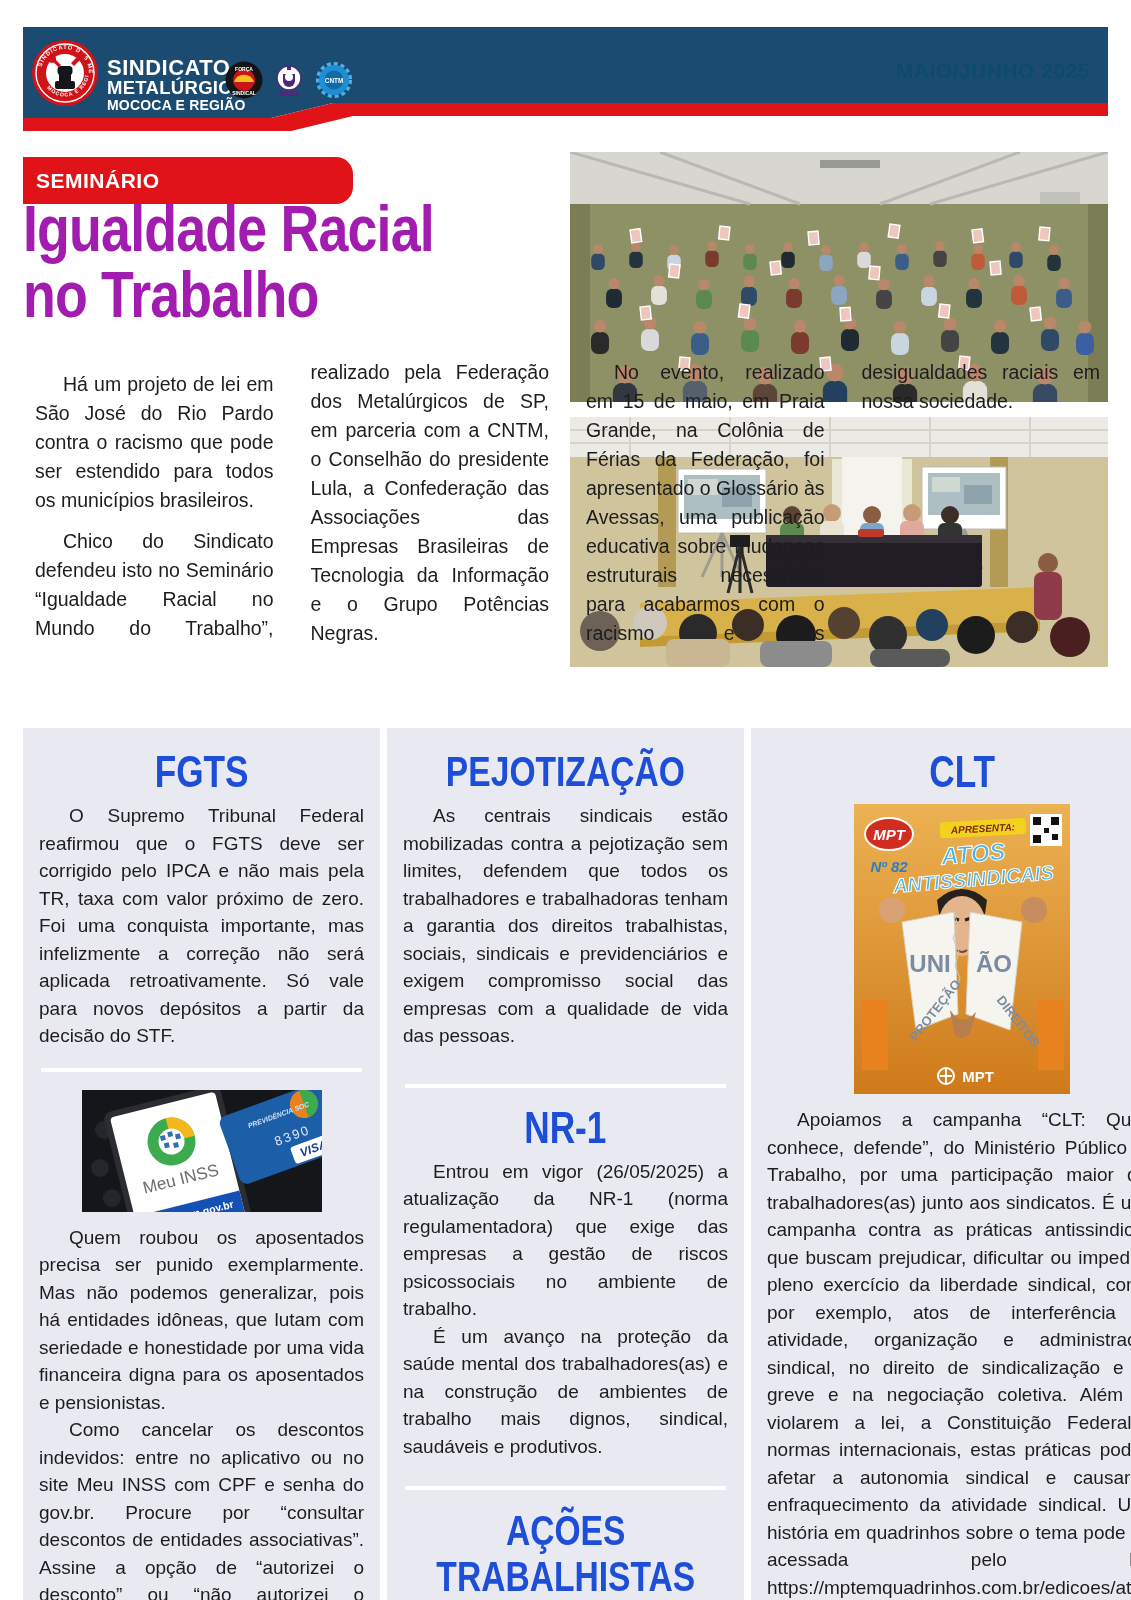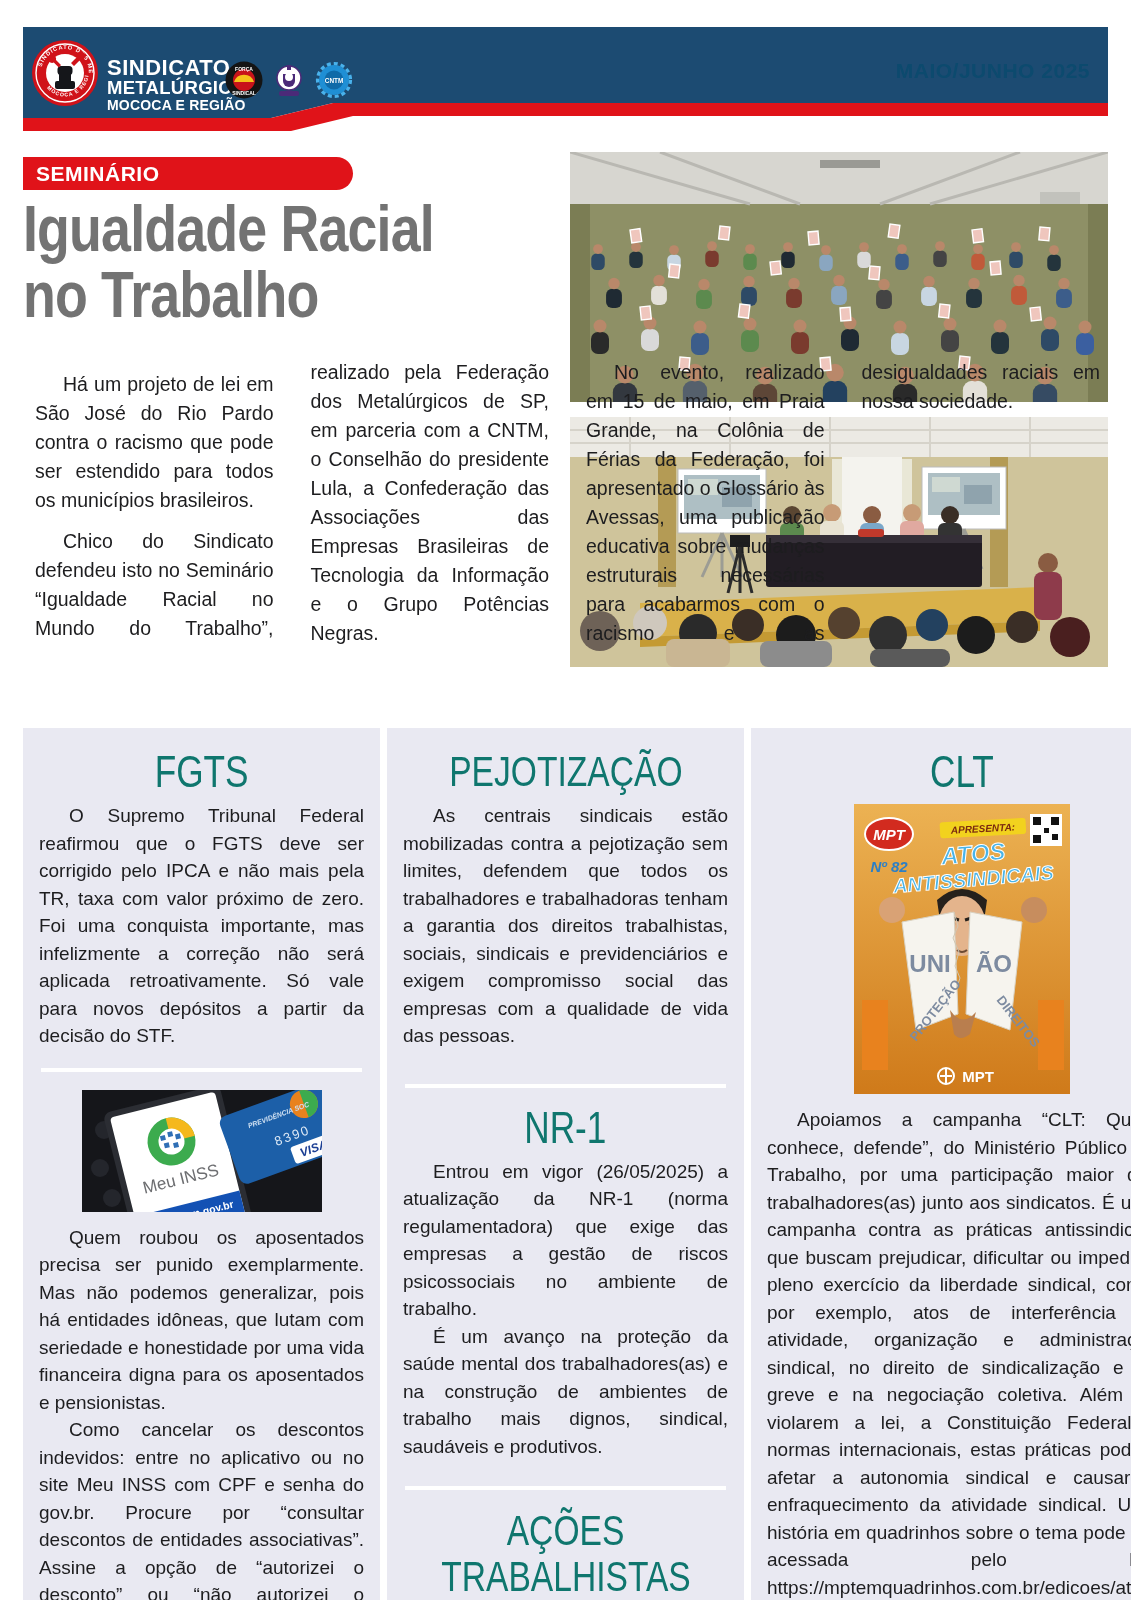--- a/index.html
+++ b/index.html
@@ -9,37 +9,37 @@
   .masthead{position:absolute;left:23px;top:27px;width:1085px;height:104px;}
   .masthead svg.bg{position:absolute;left:0;top:0;}
   .logo{position:absolute;left:8px;top:12px;width:68px;height:68px;}
   .orgname{position:absolute;left:84px;top:16px;color:#fff;font-weight:bold;line-height:1.02;margin-top:14px;}
   .orgname .l1{font-size:22px;letter-spacing:.5px;}
   .orgname .l2{font-size:18.5px;letter-spacing:.3px;}
   .orgname .l3{font-size:14px;letter-spacing:.2px;}
   .badges{position:absolute;left:202px;top:34px;display:flex;gap:7px;}
   .issue{position:absolute;right:18px;top:32px;color:#0c4a6e;font-weight:bold;font-size:21px;letter-spacing:.5px;}
   
-  .banner{position:absolute;left:23px;width:330px;height:33px;background:#e01319;
+  .banner{position:absolute;left:23px;width:330px;height:47px;background:#e01319;
           border-radius:0 17px 17px 0;display:flex;align-items:center;}
   .banner span{color:#fff;font-weight:bold;font-size:21px;padding-left:13px;letter-spacing:.5px;}
   
-  .headline{position:absolute;left:23px;top:188px;width:545px;color:#737373;
+  .headline{position:absolute;left:23px;top:188px;width:545px;color:#a21caf;
             font-weight:bold;font-size:64px;line-height:66px;letter-spacing:-1px;margin-top:8px;}
   .headline .cond{display:inline-block;transform:scaleX(.84);transform-origin:0 50%;white-space:nowrap;}
   .photo{position:absolute;left:570px;width:538px;height:250px;background:#888;}
   .photo1{top:152px;} .photo2{top:417px;}
   .bodycols{position:absolute;left:23px;top:358px;width:538px;height:308px;
             column-count:2;column-gap:13px;column-fill:auto;}
   .bodycols p{margin:12px;text-indent:28px;text-align:justify;font-size:19.5px;line-height:29px;overflow-wrap:break-word;}
   
   .panel{position:absolute;left:23px;top:728px;width:1085px;display:flex;gap:7px;align-items:flex-start;}
   .ncol{flex:0 0 357px;box-sizing:border-box;background:#e9e9f2;padding:6px 16px 18px 16px;}
   .ncol.c1{min-height:855px;} .ncol.c2{min-height:829px;} .ncol.c3{min-height:835px;}
-  .ntitle{text-align:center;font-weight:normal;color:#0f766e;font-size:44px;line-height:44px;margin:16px 0 8px;}
+  .ntitle{text-align:center;font-weight:bold;color:#1d4ed8;font-size:44px;line-height:44px;margin:16px 0 8px;}
   .ntitle .cond{display:inline-block;transform:scaleX(.8);transform-origin:50% 50%;white-space:nowrap;}
   .ntitle.two{font-size:42px;line-height:46px;margin-top:2px;}
   .ncol p{margin:0;text-indent:30px;text-align:justify;font-size:19px;line-height:27.5px;overflow-wrap:break-word;}
   .ncol p + p{margin-top:0px;}
   .b{font-weight:normal;}
   .hrline{height:4px;background:#ffffff;margin:18px 2px;}
   .imgwrap{display:flex;justify-content:center;margin:10px 0 12px;}
 </style>
 </head>
 <body>

